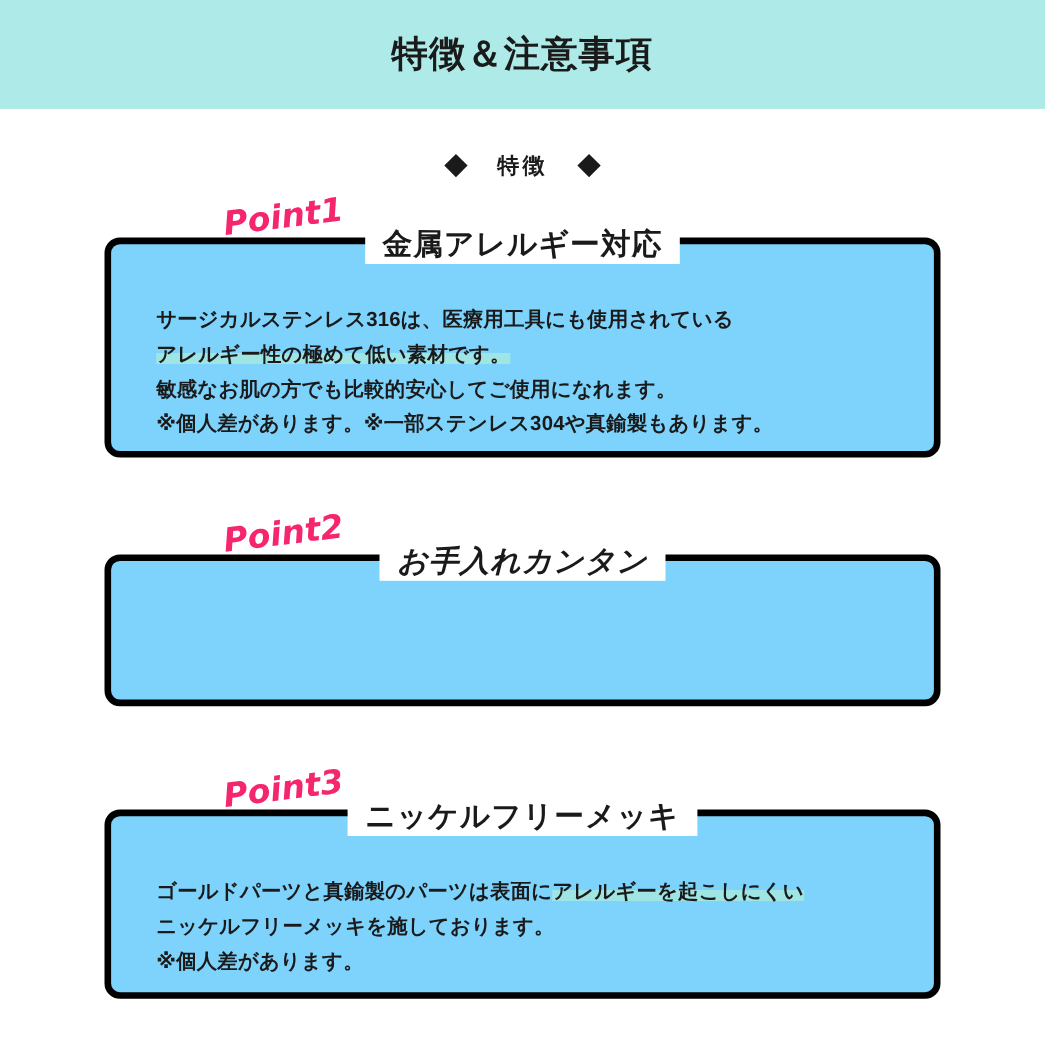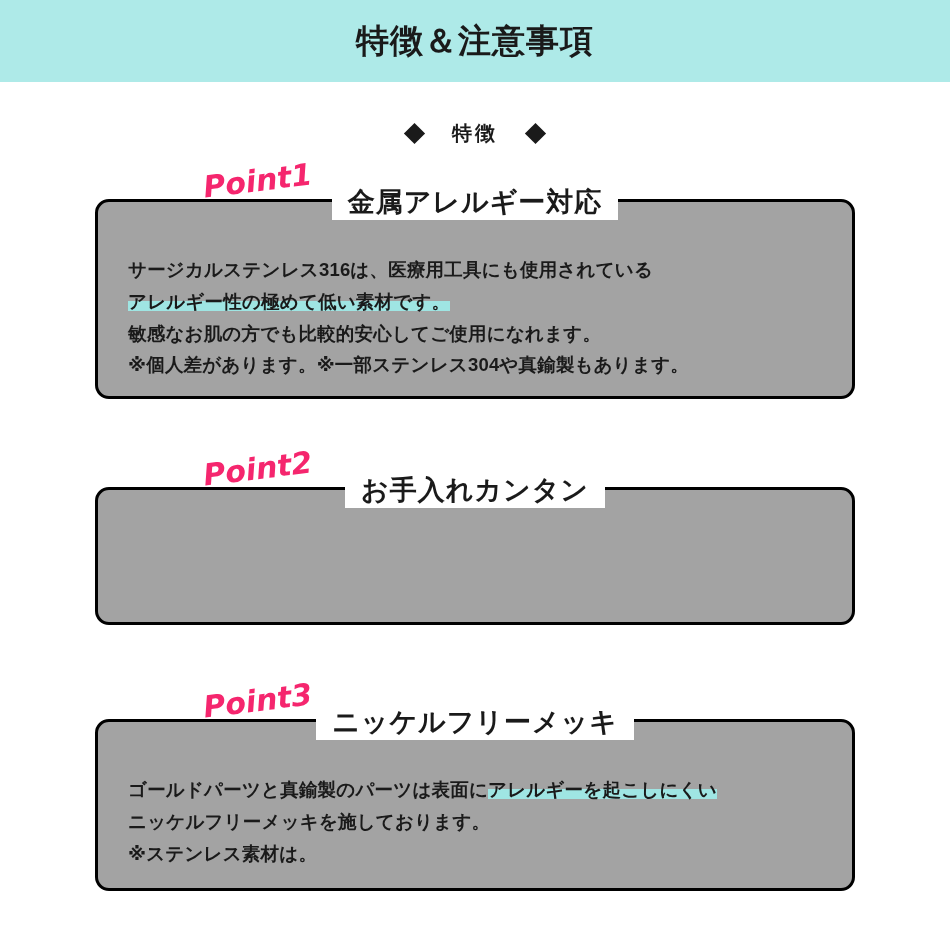--- a/index.html
+++ b/index.html
@@ -15,21 +15,21 @@
     overflow: hidden;
   }
   .page {
     position: relative;
     width: 950px;
     height: 950px;
   }
 
   
   .header {
-    height: 82px;
+    height: 99px;
     background: #aeeae8;
     display: flex;
     align-items: center;
     justify-content: center;
   }
   .header-title {
     font-size: 33px;
     font-weight: bold;
     letter-spacing: 1px;
     color: #1a1a1a;
@@ -74,24 +74,25 @@
     font-style: italic;
     color: #f5266e;
     letter-spacing: 0px;
     transform: rotate(-7deg);
     font-family: "DejaVu Sans", sans-serif;
     z-index: 3;
   }
 
   .card {
     position: relative;
-    border: 3px solid #000000;
+    border: 6px solid #000000;
     border-radius: 14px;
-    background: #a3a3a3;
+    background: #7dd3fc;
     box-sizing: border-box;
+    padding-left: 11px;
   }
   .card-title-wrap {
     position: absolute;
     top: -18px;
     left: 0;
     right: 0;
     display: flex;
     align-items: center;
     justify-content: center;
   }
@@ -112,21 +113,21 @@
   }
   .card-body.tight {
     padding: 50px 30px 28px 30px;
   }
   .line { white-space: nowrap; }
   .hl-cyan {
     background: linear-gradient(to bottom, transparent 48%, #9fe5e3 48%, #9fe5e3 96%, transparent 96%);
   }
 
   .b1 .card { height: 200px; }
-  .b2 .card { height: 138px; }
+  .b2 .card { height: 138px; font-style: italic; }
   .b3 .card { height: 172px; }
 </style>
 </head>
 <body>
 
 <div class="page">
 
   <div class="header">
     <div class="header-title">特徴＆注意事項</div>
   </div>
@@ -165,18 +166,18 @@
 
   <div class="point-block b3">
     <div class="point-badge">Point3</div>
     <div class="card">
       <div class="card-title-wrap">
         <div class="card-title">ニッケルフリーメッキ</div>
       </div>
       <div class="card-body">
         <div class="line"><span>ゴールドパーツと真鍮製のパーツは表面に</span><span class="hl-cyan">アレルギーを起こしにくい</span></div>
         <div class="line">ニッケルフリーメッキを施しております。</div>
-        <div class="line">※ステンレス素材は。</div>
+        <div class="line">※個人差があります。</div>
       </div>
     </div>
   </div>
 
 </div>
 
 </body></html>

